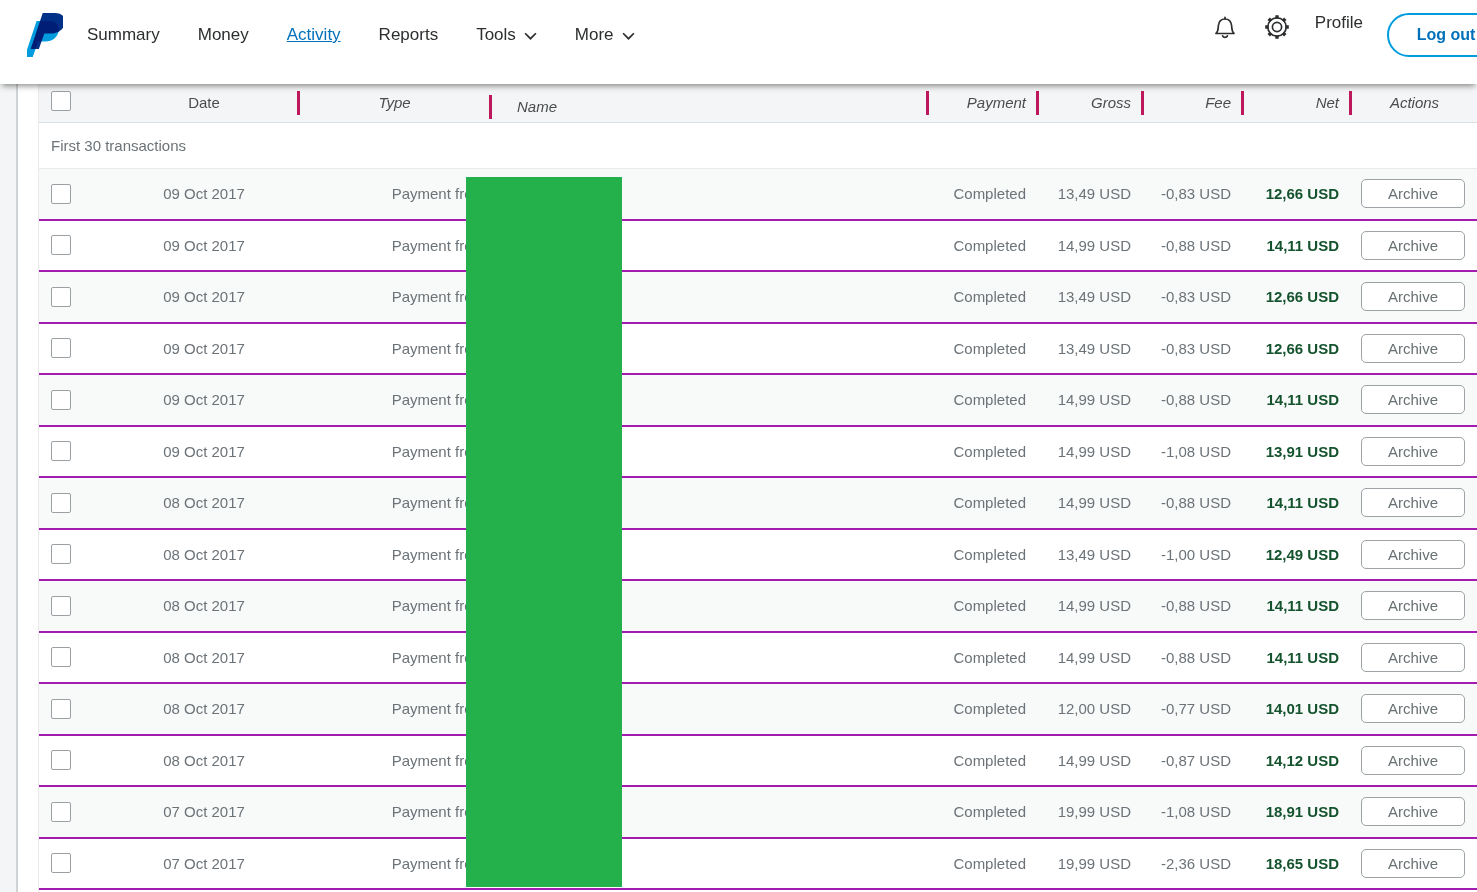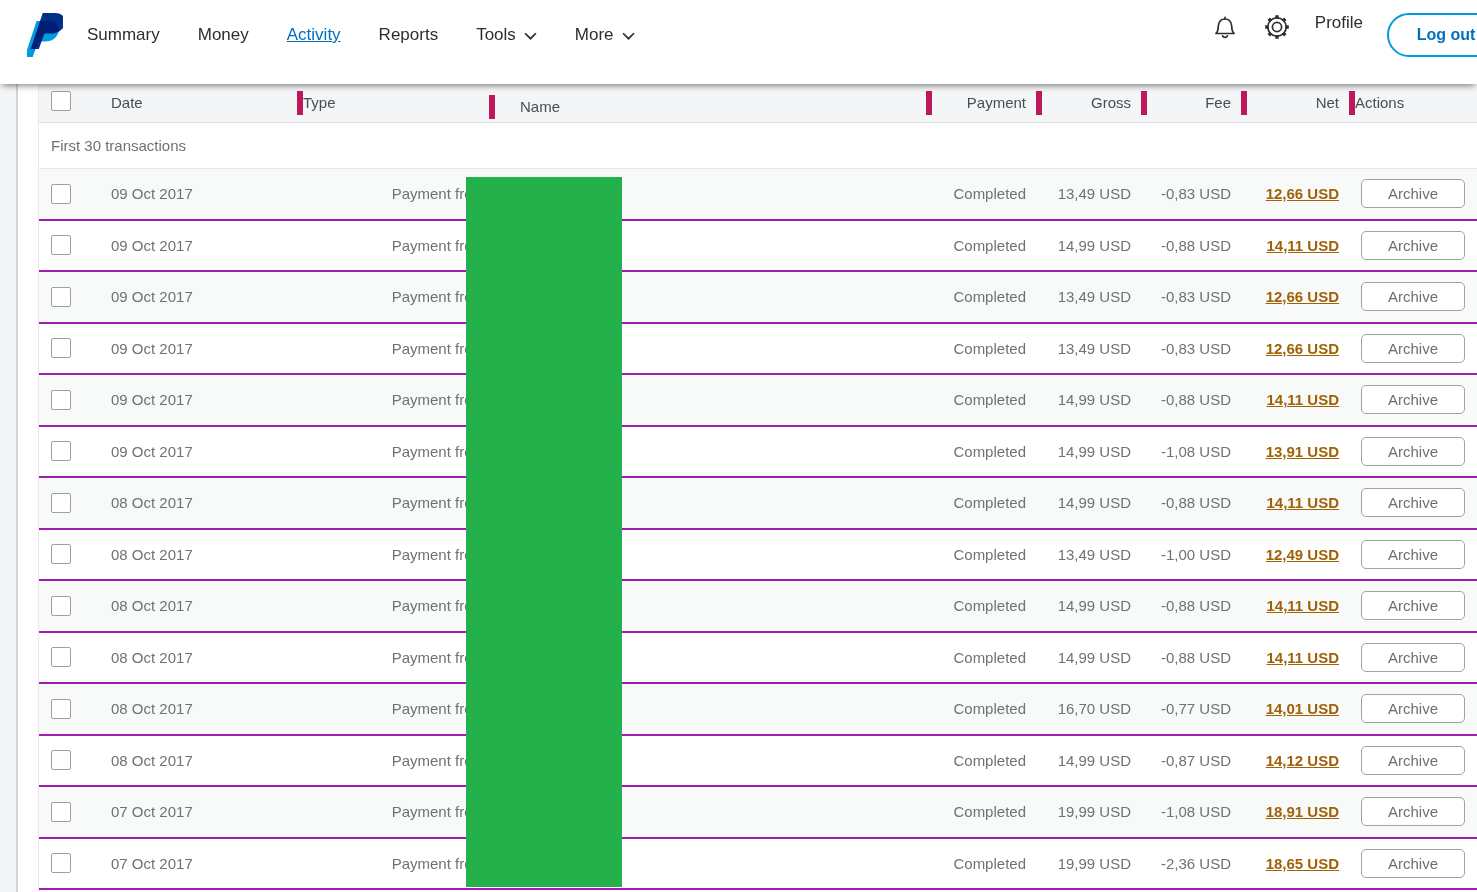--- a/index.html
+++ b/index.html
@@ -30,33 +30,33 @@
   .gutter-strip { width:18px; height:100%; background:#f3f5f6; border-right:2px solid #cfd3d6; }
 
   .activity-table { flex:1 1 auto; border-left:1px solid #e8eaec; }
   .grid-row { display:grid;
       grid-template-columns:72px 186px 192px 437px 110px 105px 100px 108px minmax(0,1fr);
       align-items:center; }
 
   .thead { height:39px; background:#f4f5f6; border-bottom:1px solid #dde0e2;
            font-size:15px; color:#4a4d4f; }
   .thead > div { height:24px; line-height:24px; }
-  .th-sep { border-left:6px solid #be185d; }
-  .cell-c { }
+  .th-sep { border-left:3px solid #be185d;font-style:italic; }
+  .cell-c { text-align:center; }
   .cell-r { text-align:right; padding-right:10px; }
   .cell-l { text-align:left; padding-left:25px;margin-top:8px; }
 
   .caption-row { height:46px; background:#fff; border-bottom:1px solid #e7e9eb;
                  display:flex; align-items:center; padding-left:12px;
                  font-size:15px; color:#6c7378; }
 
   .tbody .grid-row { height:51.5px; background:#fff; border-bottom:2px solid #a21caf;
                      font-size:15px; color:#6c7378; }
   .tbody .grid-row.stripe { background:#f8f9f9; }
-  .net-cell { font-weight:bold; color:#a16207;text-decoration:underline; }
+  .net-cell { font-weight:bold; color:#14532d; }
 
   .checkbox { width:20px; height:20px; border:1px solid #9aa0a3; border-radius:2px;
               background:#fff; margin-left:12px; cursor:pointer; }
   .thead .checkbox { margin-left:12px; }
 
   .archive-btn { display:block; margin:0 auto; padding:5px 26px; background:#fff;
                  border:1px solid #9da3a6; border-radius:5px; color:#687173;
                  font-size:15px; font-family:"Liberation Sans", sans-serif; cursor:pointer; }
 
   
@@ -288,21 +288,21 @@
     </div>
   </div>
         <div class="grid-row stripe">
     <div>
       <div class="checkbox"></div>
     </div>
     <div class="cell-c">08 Oct 2017</div>
     <div class="cell-r" style="padding-right:4px">Payment from</div>
     <div class="cell-l"></div>
     <div class="cell-r">Completed</div>
-    <div class="cell-r">16,70 USD</div>
+    <div class="cell-r">12,00 USD</div>
     <div class="cell-r">-0,77 USD</div>
     <div class="cell-r net-cell">14,01 USD</div>
     <div>
       <button class="archive-btn">Archive</button>
     </div>
   </div>
         <div class="grid-row">
     <div>
       <div class="checkbox"></div>
     </div>

